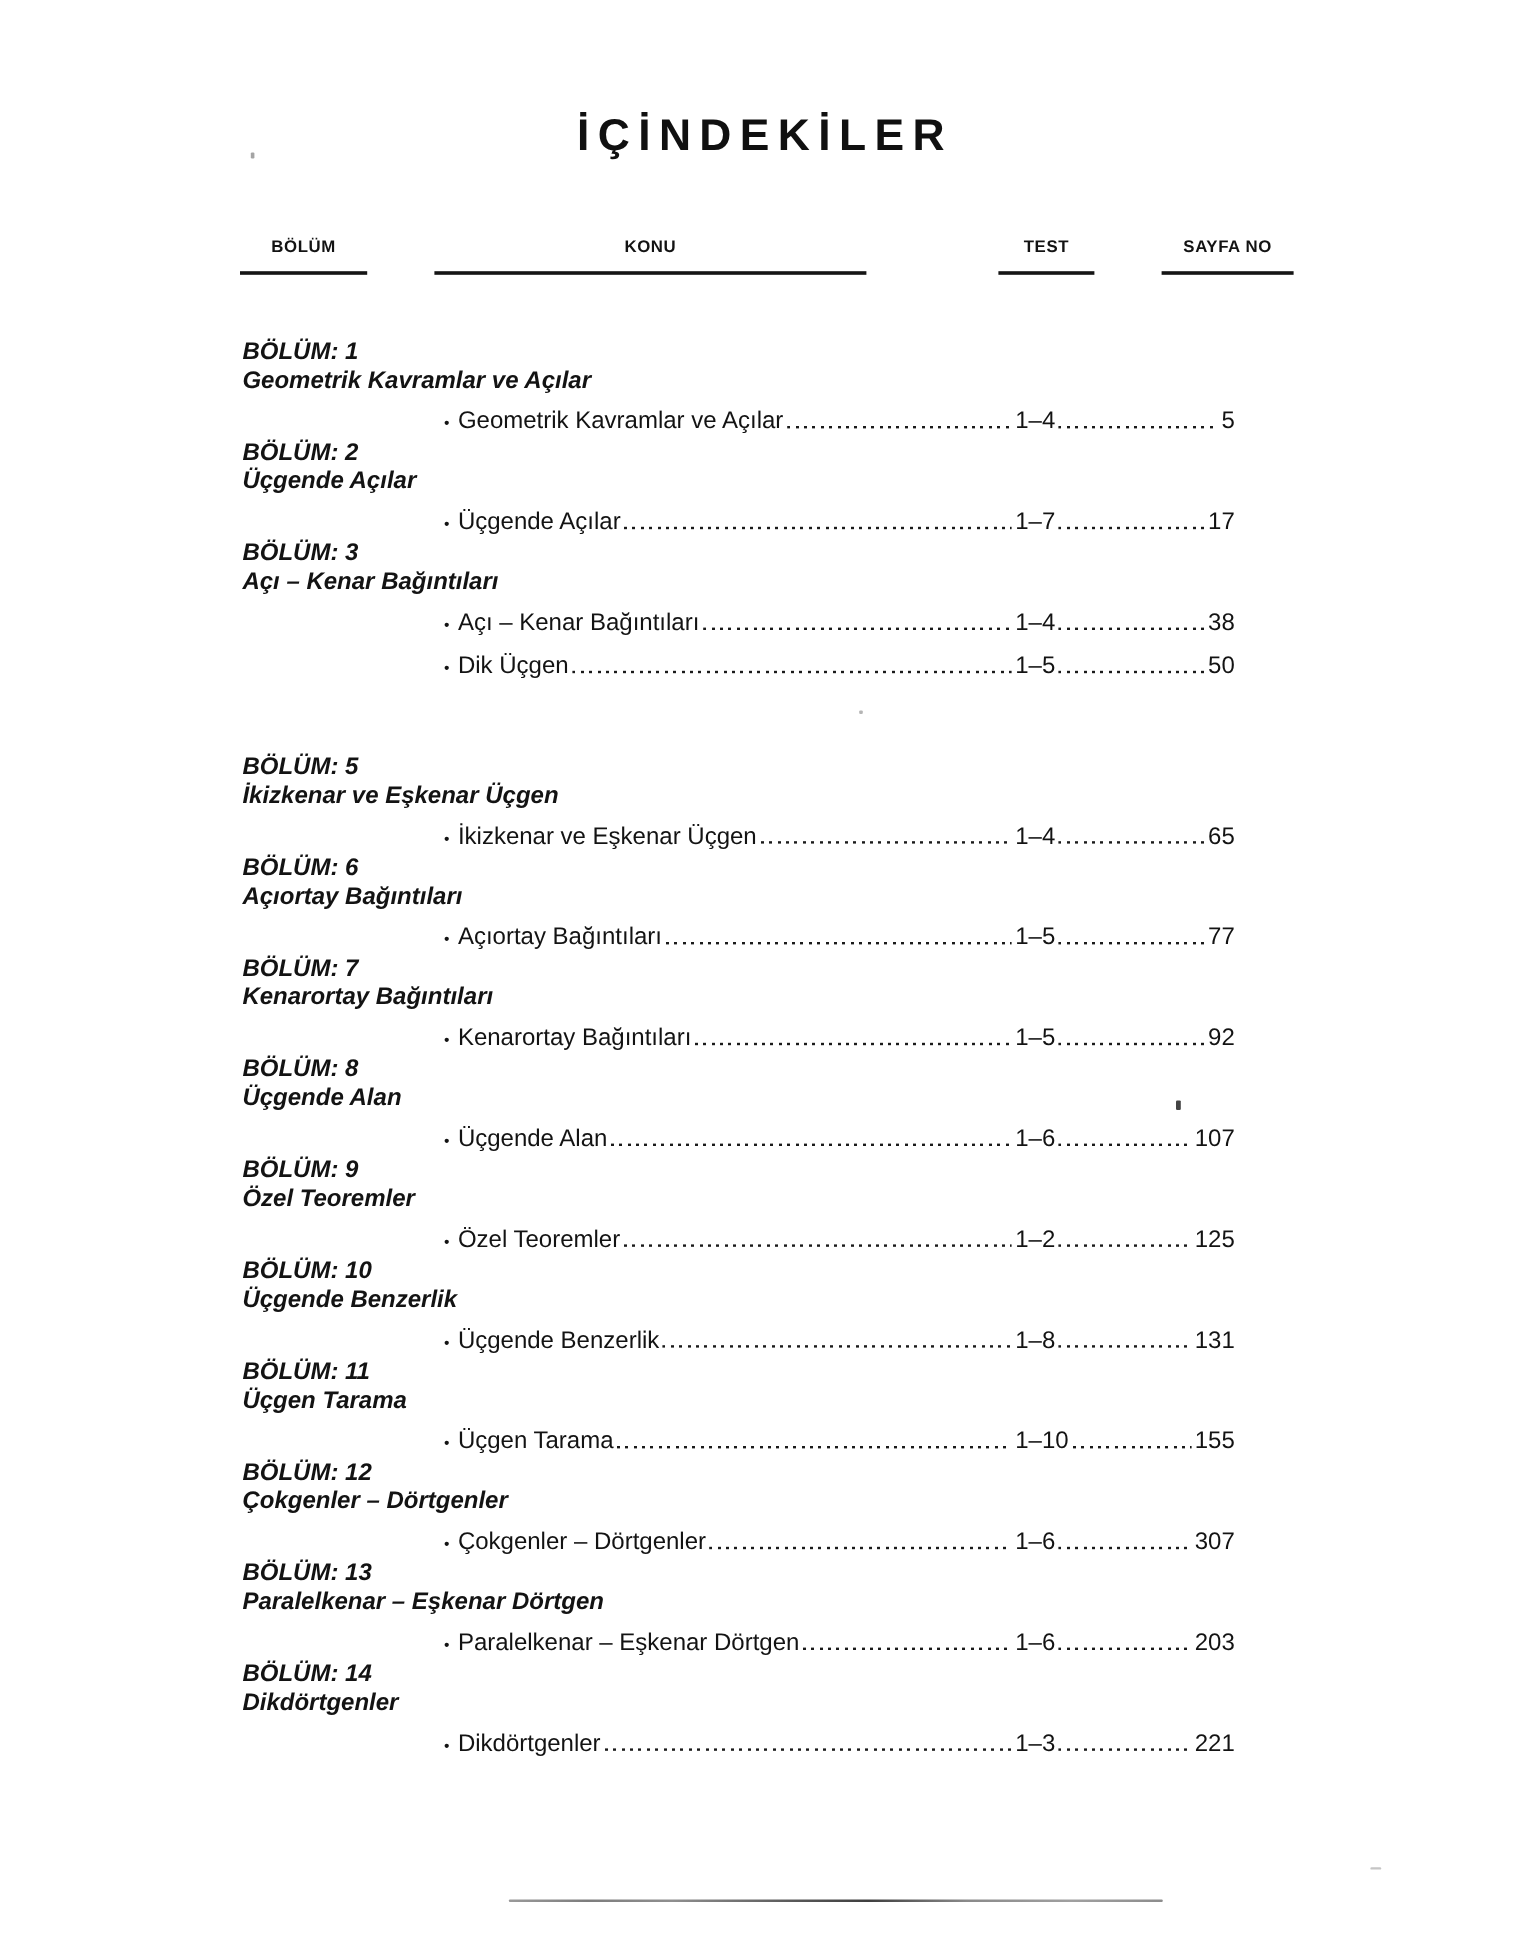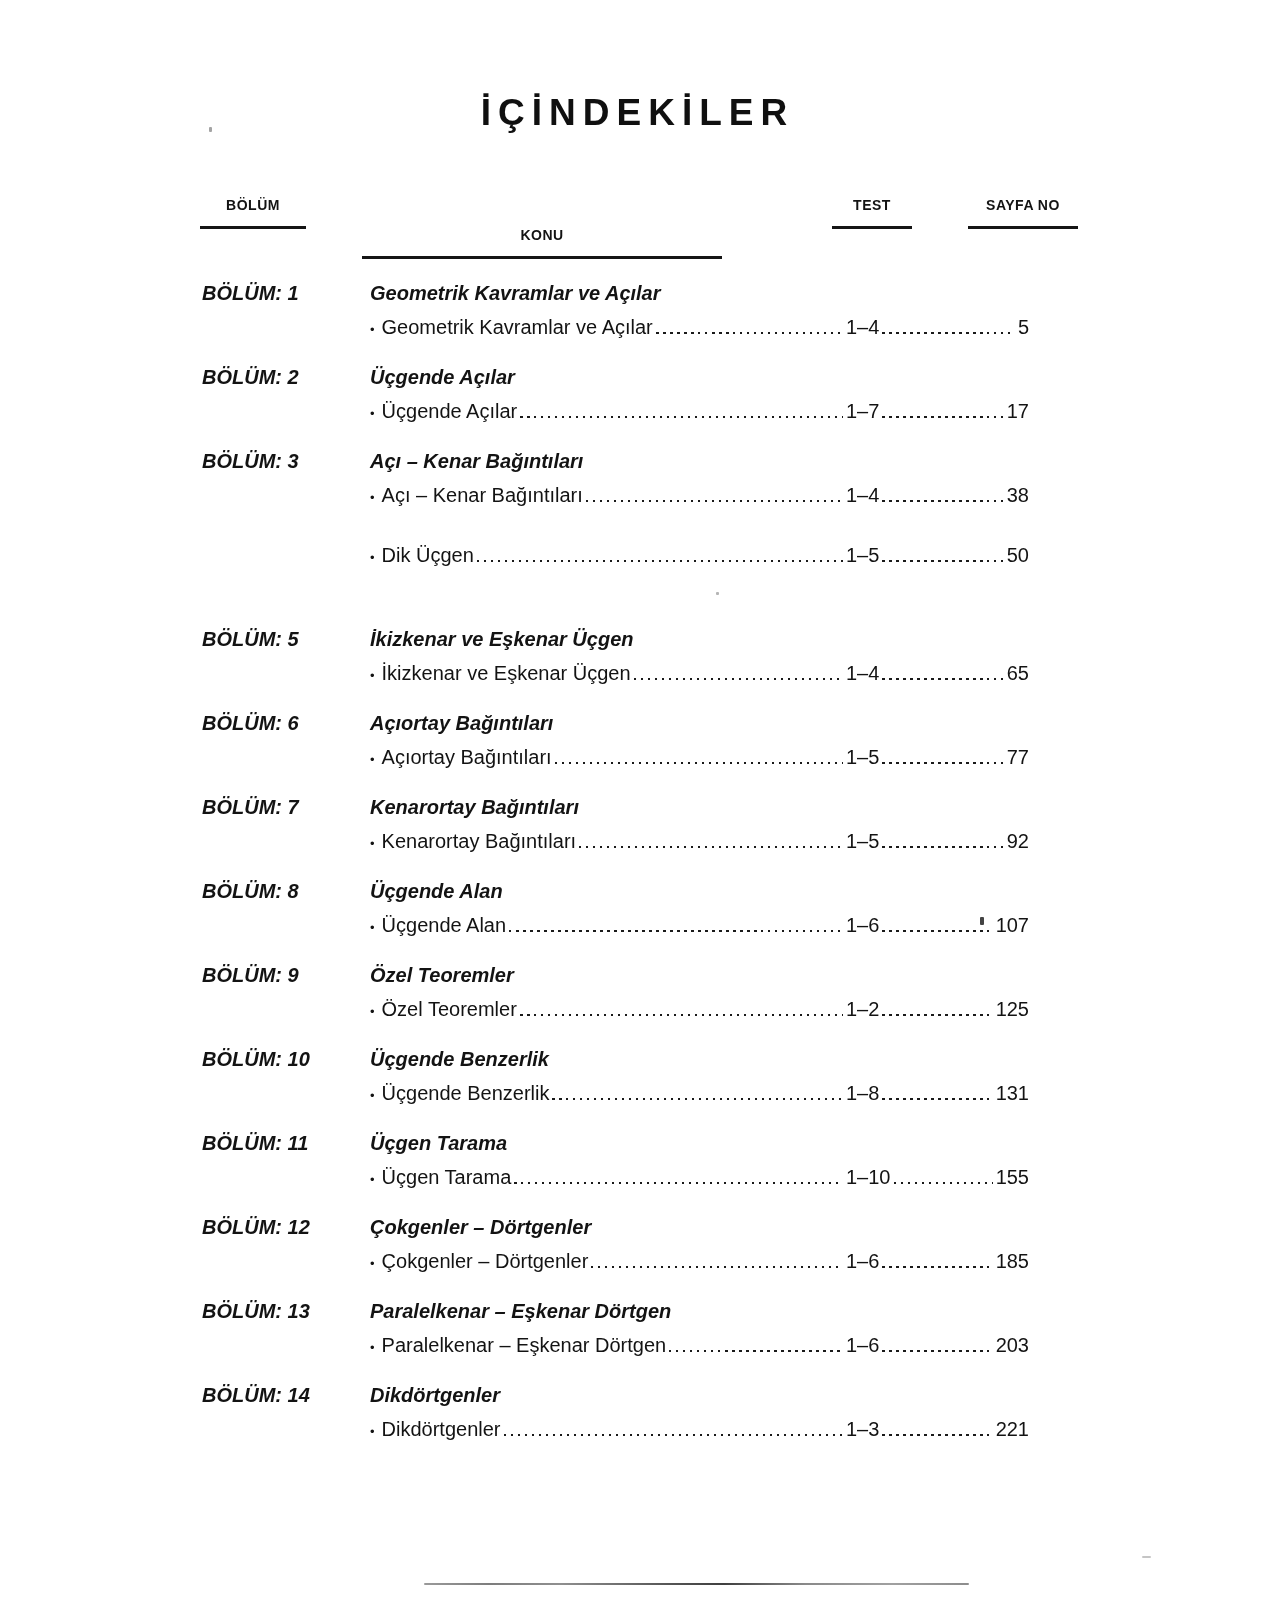--- a/index.html
+++ b/index.html
@@ -38,28 +38,28 @@
     font-size: 14px;
     font-weight: 700;
     letter-spacing: 0.5px;
     line-height: 24px;
     padding-bottom: 9px;
     border-bottom: 3px solid #151515;
     white-space: nowrap;
     color: #131313;
   }
   .col-bolum { left: 200px; width: 106px; }
-  .col-konu  { left: 362px; width: 360px; margin-top: 30px; }
+  .col-konu  { left: 362px; width: 360px; }
   .col-test  { left: 832px; width: 80px;  }
   .col-sayfa { left: 968px; width: 110px; }
 
   
   .toc { position: absolute; top: 281px; left: 202px; width: 827px; }
   .chapter { height: 84px; }
-  .ch-head { display: flex; align-items: flex-start; }
+  .ch-head { display: flex; align-items: flex-start; flex-direction: column; }
   .ch-num {
     flex: none;
     width: 168px;
     font-weight: 700;
     font-style: italic;
     font-size: 20px;
     line-height: 24px;
     white-space: nowrap;
   }
   .ch-title {
@@ -325,21 +325,21 @@
       <span class="ch-title">Çokgenler – Dörtgenler</span>
     </div>
     <div class="ch-entry">
       <span class="entry-label">
         <span class="bullet">•</span><span class="entry-text">Çokgenler – Dörtgenler</span>
       </span>
       <span class="leader"></span>
       <span class="tail">
         <span class="test-range">1–6</span>
         <span class="leader"></span>
-        <span class="page-no">185</span>
+        <span class="page-no">307</span>
       </span>
     </div>
   </div>
 
   <div class="chapter">
     <div class="ch-head">
       <span class="ch-num">BÖLÜM: 13</span>
       <span class="ch-title">Paralelkenar – Eşkenar Dörtgen</span>
     </div>
     <div class="ch-entry">

